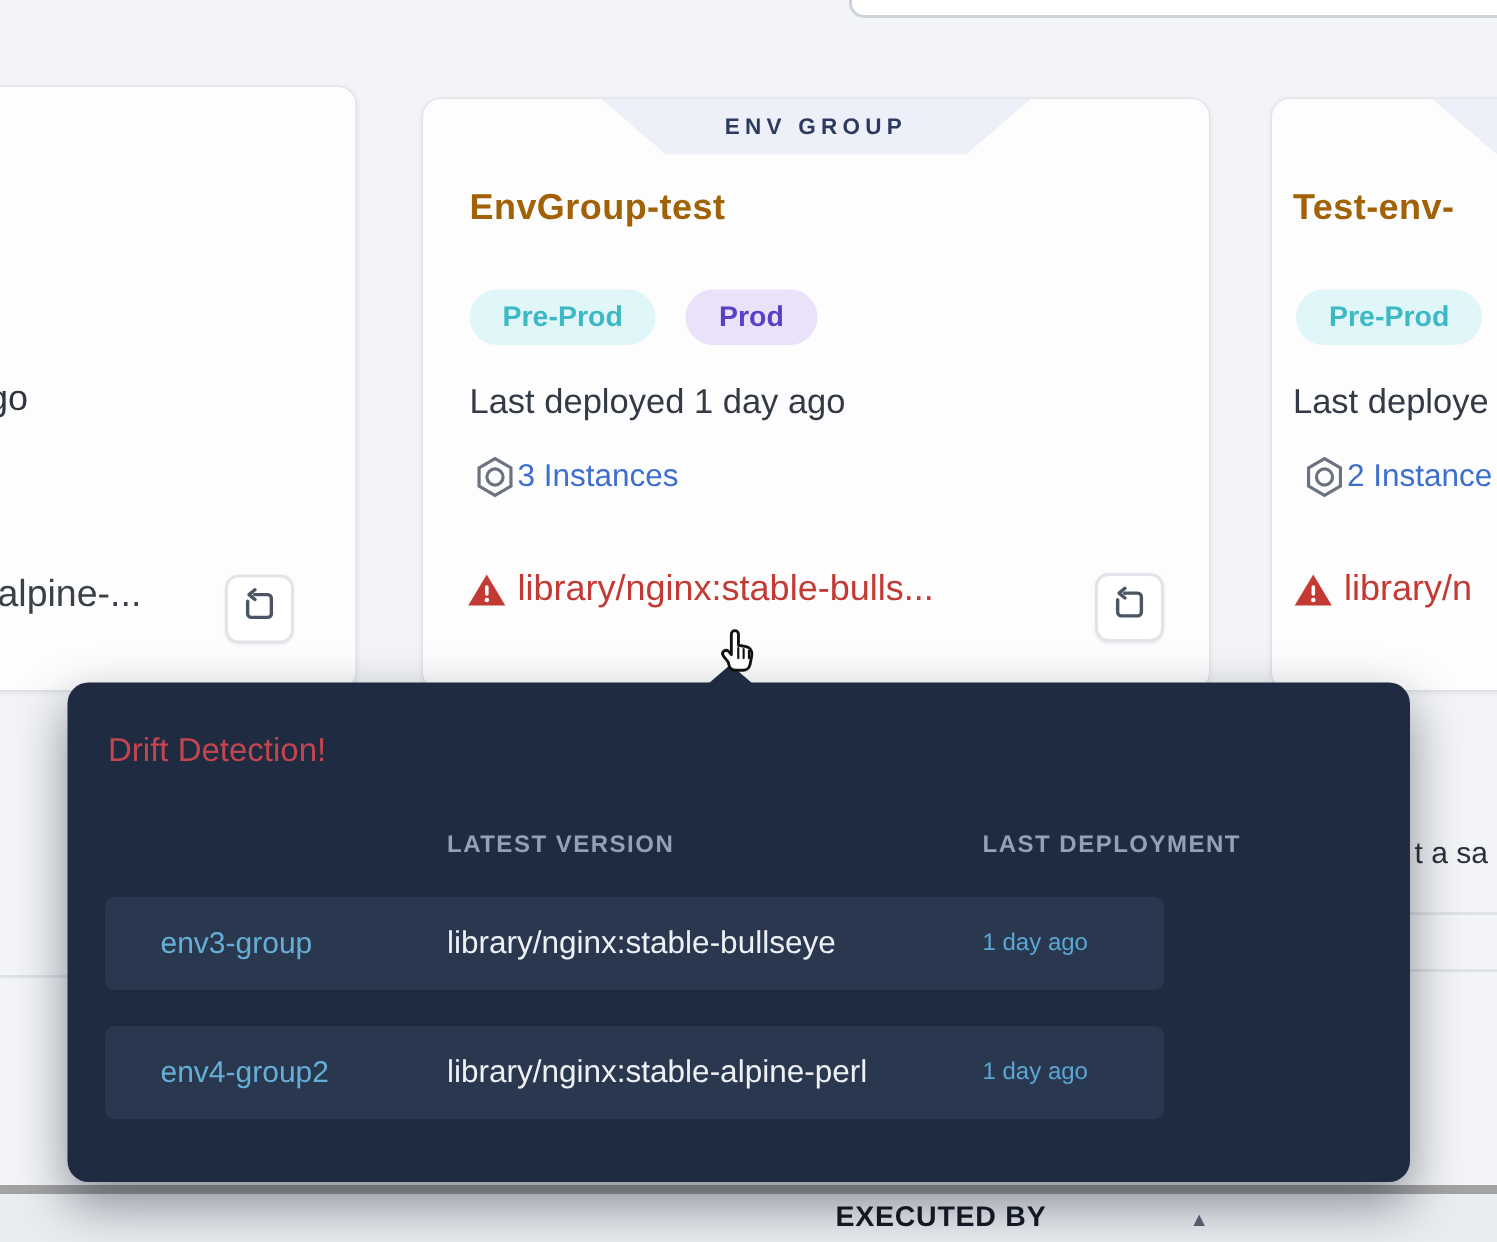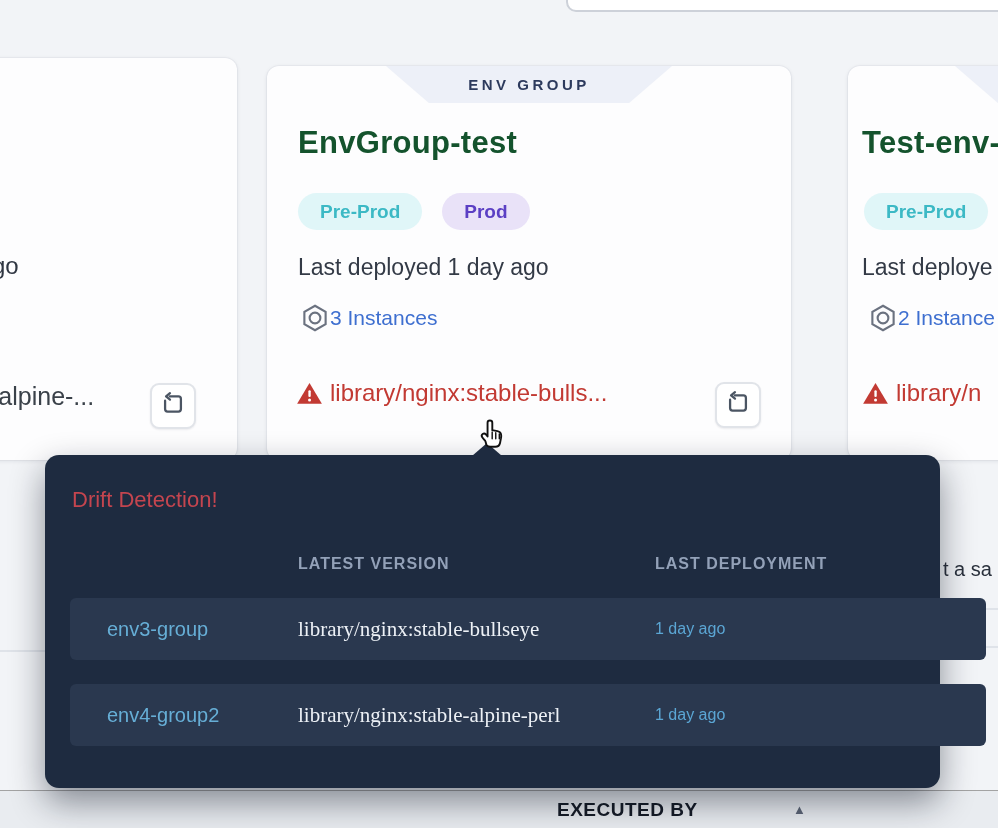--- a/index.html
+++ b/index.html
@@ -8,32 +8,32 @@
   #screen { position:relative; width:998px; height:828px; overflow:hidden; }
 
   
   .top-input { position:absolute; left:566px; top:-28px; width:470px; height:40px;
     background:#fff; border:2px solid #cdd1d9; border-radius:10px; }
 
   
   .card { position:absolute; background:#fdfdfe; border-radius:12px;
     box-shadow:0 1px 4px rgba(20,30,55,.10), 0 0 0 1px rgba(20,30,55,.03); }
   .card-left  { left:-40px; top:58px; width:277px; height:402px; }
-  .card-center{ left:267px; top:66px; width:524px; height:394px; }
+  .card-center{ left:282px; top:66px; width:524px; height:394px; }
   .card-right { left:848px; top:66px; width:260px; height:394px; }
 
   .ribbon { position:absolute; top:0; height:37px; width:286px;
     background:#edf0f8; clip-path:polygon(0 0,100% 0,85% 100%,15% 100%);
     display:flex; align-items:center; justify-content:center;
     filter:drop-shadow(0 1px 1px rgba(40,55,90,.15)); }
   .card-center .ribbon { left:50%; transform:translateX(-50%); }
   .card-right  .ribbon { left:107px; }
   .ribbon span { font-size:15px; font-weight:bold; letter-spacing:3.5px; color:#2c3a5d; }
 
-  .card-title { position:absolute; top:59px; font-size:31px; font-weight:600; color:#14532d; letter-spacing:.3px; white-space:nowrap; }
+  .card-title { position:absolute; top:59px; font-size:24px; font-weight:600; color:#a16207; letter-spacing:.3px; white-space:nowrap; }
   .card-center .card-title { left:31px; }
   .card-right  .card-title { left:14px;text-align:center; }
 
   .badges { position:absolute; top:127px; display:flex; gap:20px;justify-content:flex-end; }
   .card-center .badges { left:31px; }
   .card-right  .badges { left:16px; }
   .badge { height:37px; display:flex; align-items:center; padding:0 22px;
     border-radius:19px; font-size:19px; font-weight:bold; white-space:nowrap; }
   .badge.preprod { background:#e0f6f8; color:#3cb9c5; }
   .badge.prod    { background:#e9e2f8; color:#5b3fc4; }
@@ -66,44 +66,44 @@
 
   
   .bg-fragment-right { position:absolute; left:943px; top:558px; font-size:20px; font-weight:500; color:#2a313c; white-space:nowrap; }
   .bg-line { position:absolute; height:2px; background:#dfe3e9; }
   .bg-line.l1 { left:0; top:650px; width:45px; }
   .bg-line.r1 { left:938px; top:608px; width:60px; }
   .bg-line.r2 { left:938px; top:646px; width:60px; }
 
   
   .bottom-strip { position:absolute; left:0; top:790px; width:998px; height:38px;
-    background:#e9ecf0; border-top:1px solid #a3a3a3; display:flex; align-items:center; }
+    background:#e9ecf0; border-top:6px solid #a3a3a3; display:flex; align-items:center; }
   .bottom-strip .col-label { position:absolute; left:557px; font-size:19px; font-weight:bold; color:#151b26; letter-spacing:.5px; }
   .bottom-strip .sort-icon { position:absolute; left:793px; font-size:13px; color:#5c6576; }
 
   
   .tooltip { position:absolute; left:45px; top:455px; width:895px; height:333px;
     background:#1e2b40; border-radius:14px; z-index:20;
     box-shadow:0 14px 34px rgba(8,16,32,.45); }
   .tooltip .arrow { position:absolute; left:427px; top:-12px; width:0; height:0;
     border-left:15px solid transparent; border-right:15px solid transparent;
     border-bottom:13px solid #1e2b40; }
   .tooltip-title { position:absolute; left:27px; top:32px; font-size:22px; font-weight:500; color:#c4454f; }
 
   .tt-grid { display:grid; grid-template-columns:228px 357px 1fr; align-items:center; }
   .tt-header { position:absolute; left:25px; top:96px; width:845px; height:26px; }
   .tt-header .hcell { font-size:16px; font-weight:bold; letter-spacing:1px; color:#93a1b8; white-space:nowrap; }
 
-  .tt-row { position:absolute; left:25px; width:916px; height:62px;
+  .tt-row { position:absolute; left:25px; width:706px; height:62px;
     background:#2a384f; border-radius:6px; }
   .tt-row.r0 { top:143px; }
   .tt-row.r1 { top:229px; }
   .tt-row .cell { white-space:nowrap; }
   .tt-row .env  { padding-left:37px; font-size:20px; font-weight:500; color:#66aed6; }
-  .tt-row .ver  { font-size:21px; color:#edf1f6;font-family:Liberation Serif, serif; }
+  .tt-row .ver  { font-size:21px; color:#edf1f6; }
   .tt-row .date { font-size:16px; color:#5ba6d4; }
   .tt-row.tt-grid { display:grid; }
 
   
   .cursor { position:absolute; left:472px; top:416px; z-index:40; pointer-events:none; }
 </style>
 </head>
 <body>
 
 <div id="screen">

